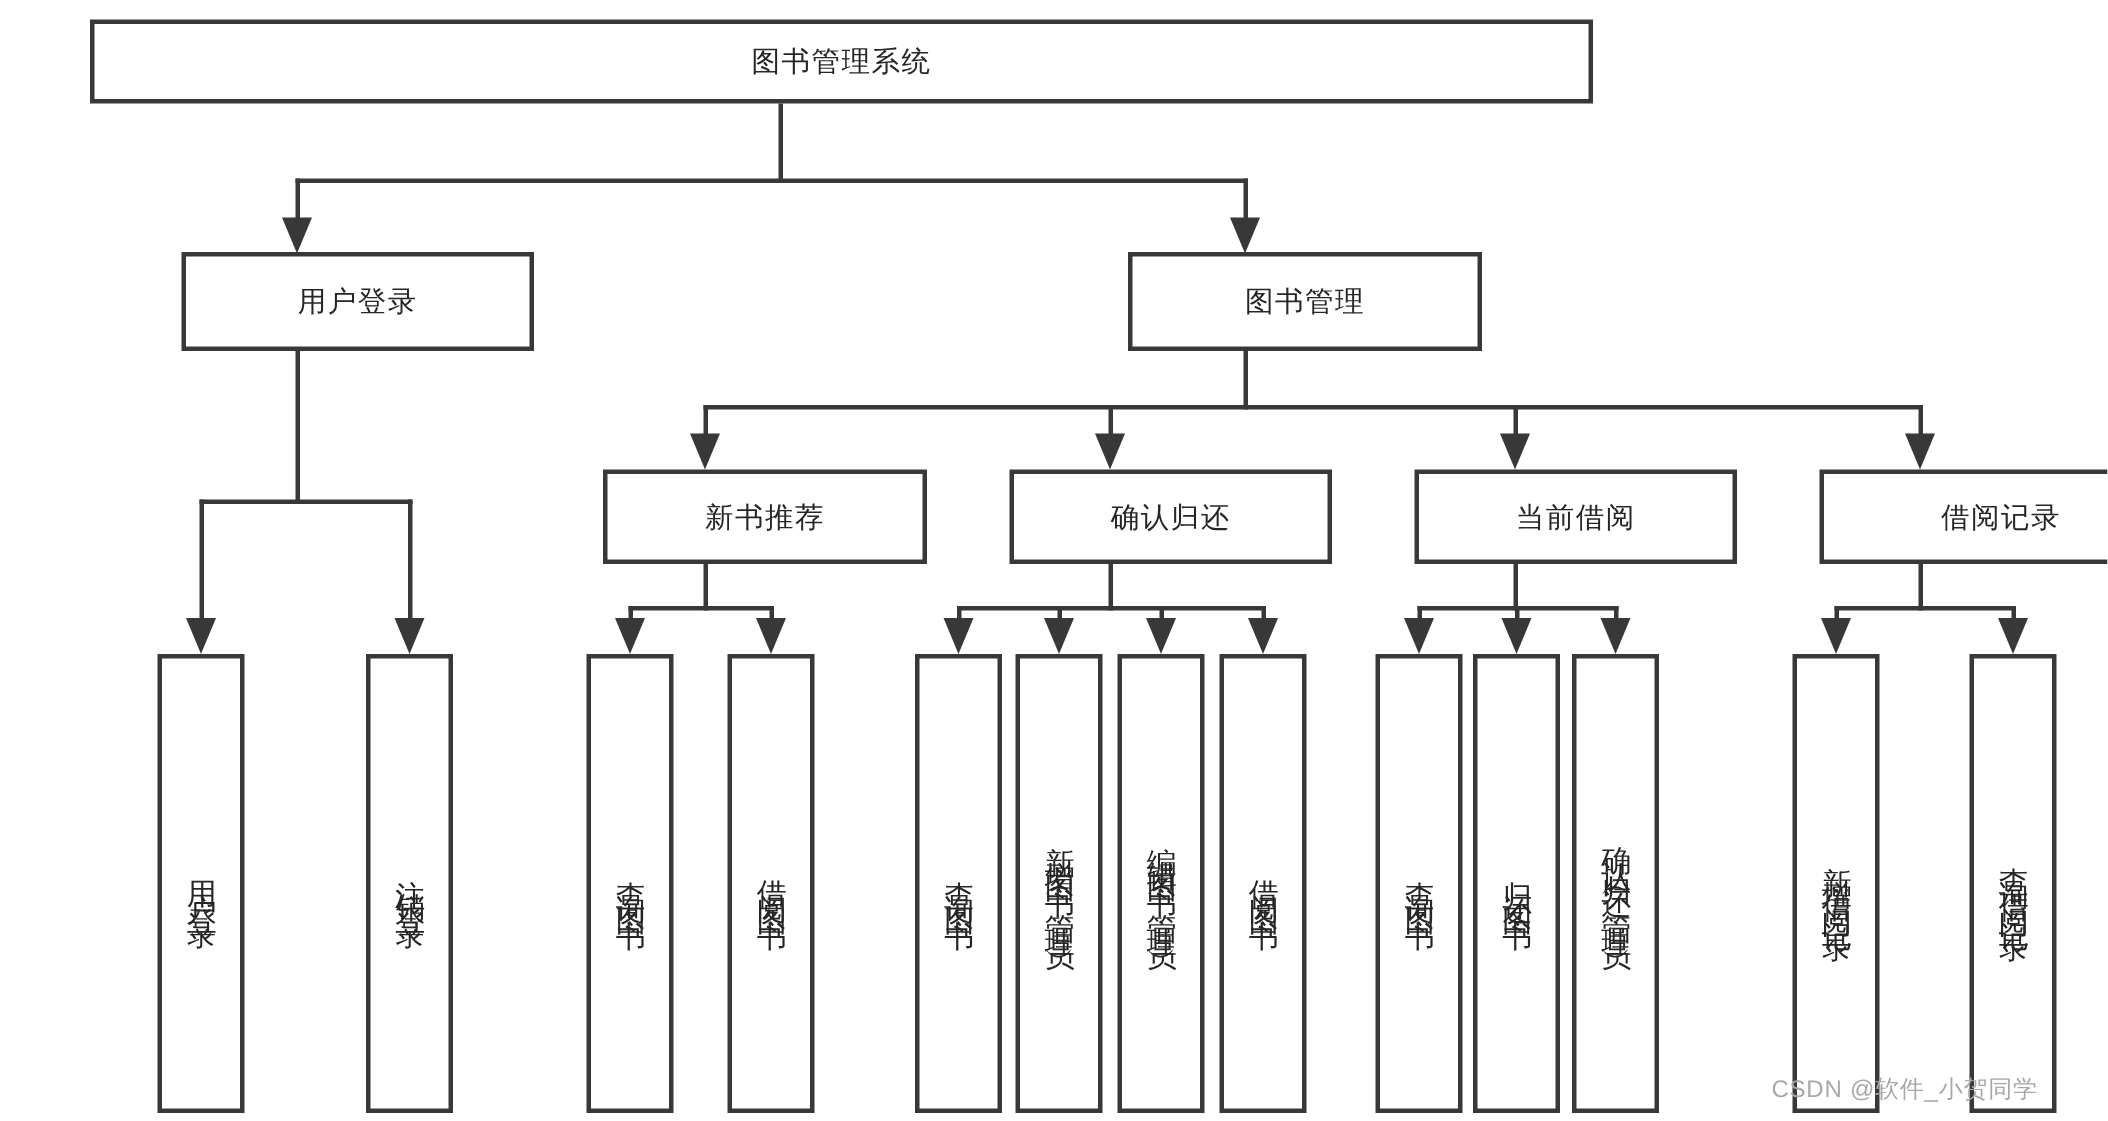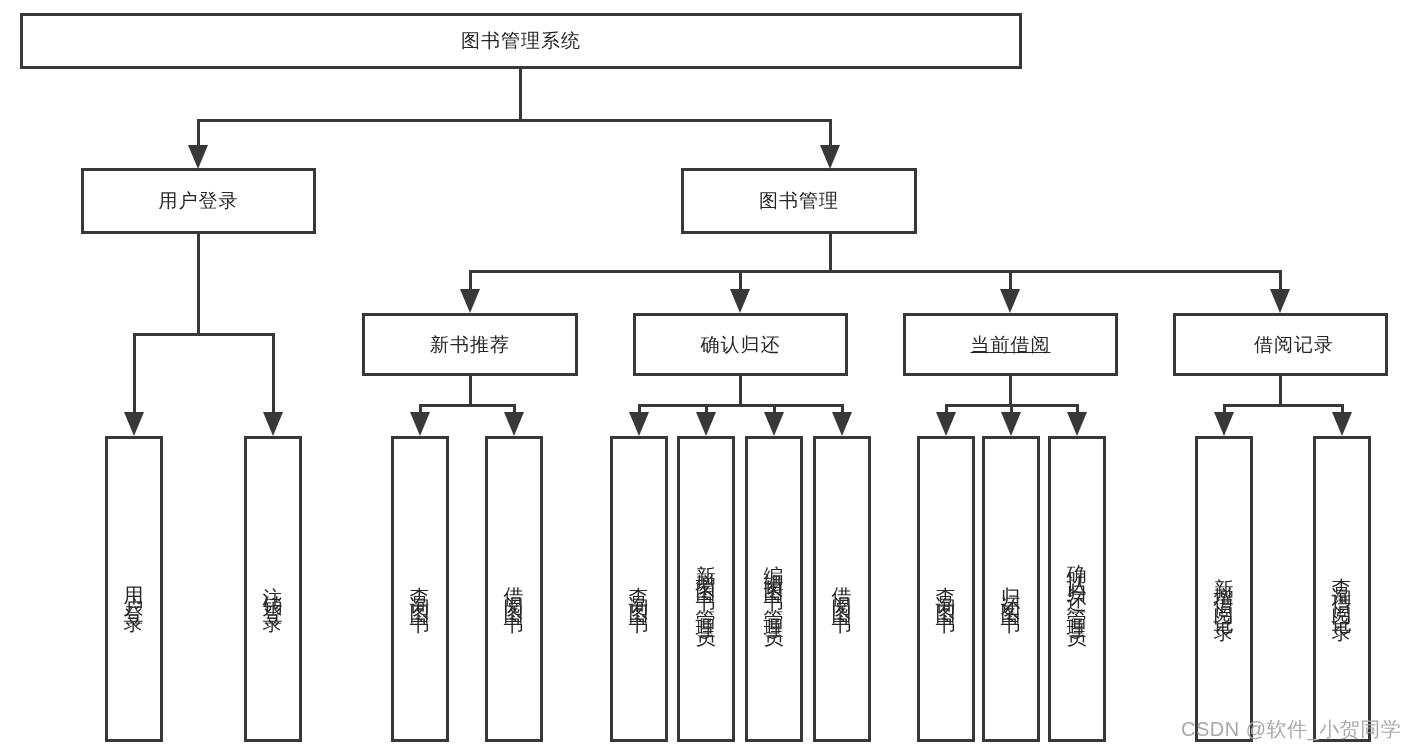--- a/index.html
+++ b/index.html
@@ -9,56 +9,56 @@
     font-family:"Liberation Sans", sans-serif;
   }
   .node{
     position:absolute;
     box-sizing:border-box;
     background:#ffffff;
     border:3px solid var(--line,#383838);
     color:var(--text,#262626);
     display:flex;align-items:center;justify-content:center;
   }
-  .node.h{font-size:19px;letter-spacing:1px;white-space:nowrap;}
+  .node.h{font-size:19px;letter-spacing:1px;white-space:nowrap;margin-left:40px;}
   .node.v{
     writing-mode:vertical-rl;
     text-orientation:mixed;
     font-size:20px;
     letter-spacing:9px;
     line-height:1.1;
   }
   .vline{position:absolute;width:3px;background:var(--line,#383838);}
   .hline{position:absolute;height:3px;background:var(--line,#383838);}
   .arrow{
     position:absolute;width:0;height:0;
     border-left:10px solid transparent;
     border-right:10px solid transparent;
     border-top:24px solid var(--line,#383838);
   }
   .watermark{
     position:absolute;left:1181px;top:716px;
-    font-size:20px;color:var(--wm,#a8a8a8);
+    font-size:16px;color:var(--wm,#a8a8a8);
     white-space:nowrap;z-index:5;
     letter-spacing:0.5px;
   }
 </style>
 </head>
 <body>
 
 <div class="canvas">
 
   <div class="node h" style="left:20px;top:13px;width:1002px;height:56px;">图书管理系统</div>
 
   <div class="node h" style="left:81px;top:168px;width:235px;height:66px;">用户登录</div>
-  <div class="node h" style="left:681px;top:168px;width:236px;height:66px;">图书管理</div>
+  <div class="node h" style="left:712px;top:168px;width:236px;height:66px;">图书管理</div>
 
   <div class="node h" style="left:362px;top:313px;width:216px;height:63px;">新书推荐</div>
   <div class="node h" style="left:633px;top:313px;width:215px;height:63px;">确认归还</div>
-  <div class="node h" style="left:903px;top:313px;width:215px;height:63px;text-decoration:underline;">当前借阅</div>
+  <div class="node h" style="left:903px;top:313px;width:215px;height:63px;">当前借阅</div>
   <div class="node h" style="left:1173px;top:313px;width:215px;height:63px;padding-left:27px;">借阅记录</div>
 
   <div class="node v" style="left:105px;top:436px;width:58px;height:306px;">用户登录</div>
   <div class="node v" style="left:244px;top:436px;width:58px;height:306px;">注销登录</div>
 
   <div class="node v" style="left:391px;top:436px;width:58px;height:306px;">查询图书</div>
   <div class="node v" style="left:485px;top:436px;width:58px;height:306px;">借阅图书</div>
 
   <div class="node v" style="left:610px;top:436px;width:58px;height:306px;">查询图书</div>
   <div class="node v" style="left:677px;top:436px;width:58px;height:306px;">新增图书（管理员）</div>

